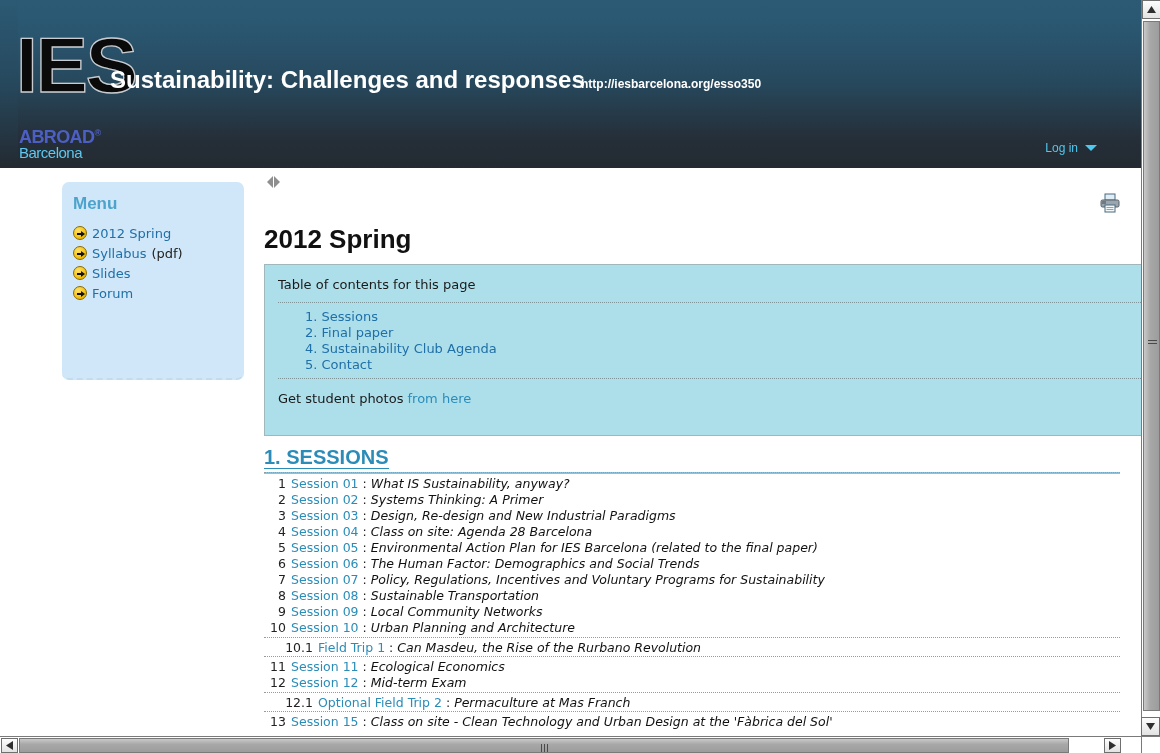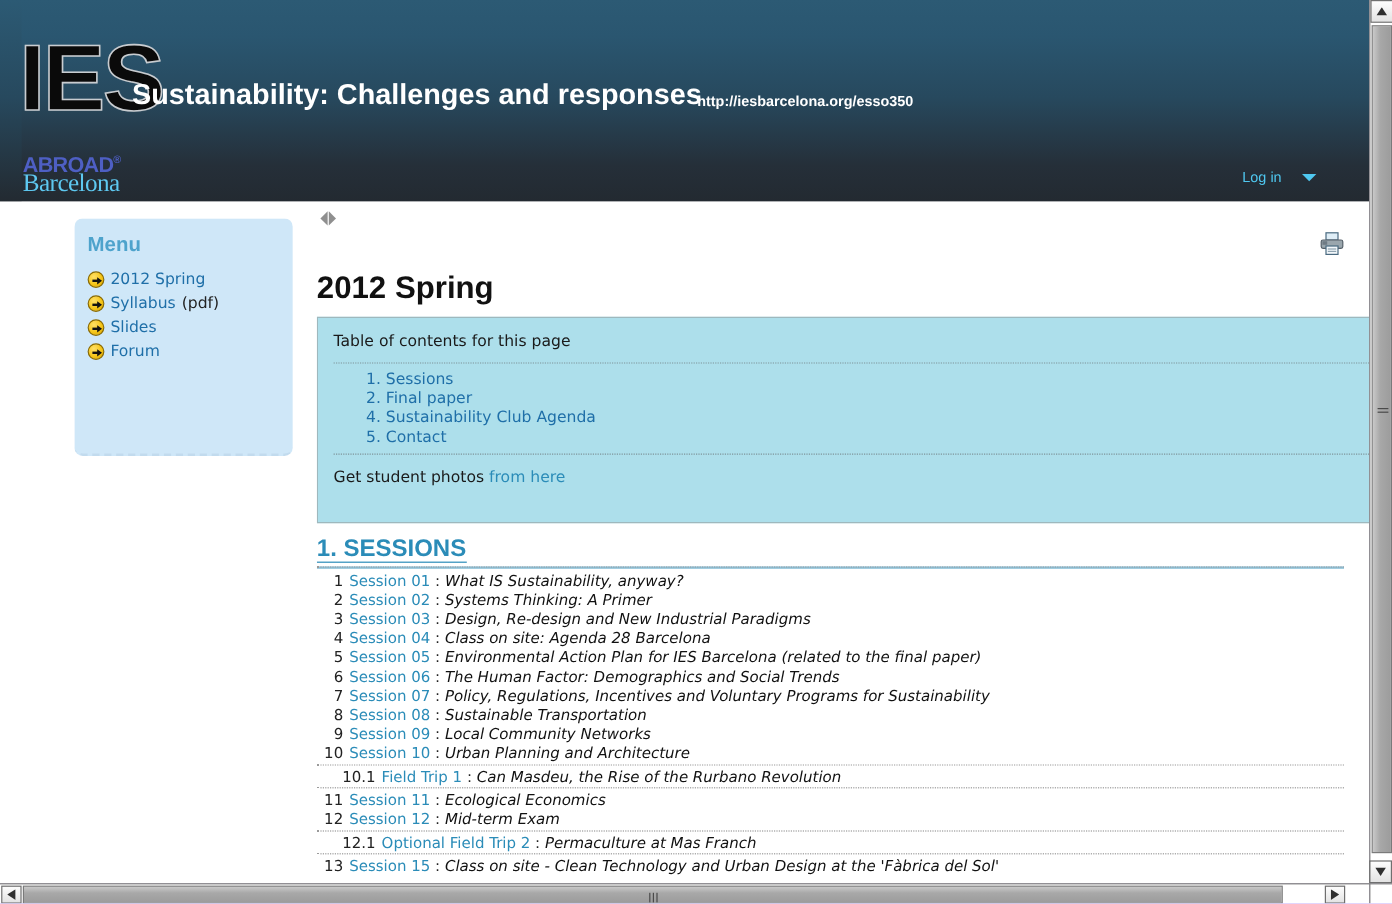--- a/index.html
+++ b/index.html
@@ -66,22 +66,22 @@
     font-weight: bold;
     font-size: 18px;
     line-height: 18px;
     letter-spacing: -0.6px;
     color: #4e5fc4;
   }
   #logo-abroad sup { font-size: 9px; }
   #logo-barcelona {
     position: absolute;
     left: 3px; top: 116px;
-    font-family: Liberation Serif, serif;
-    font-size: 21px;
+    font-family: Liberation Sans, sans-serif;
+    font-size: 15px;
     line-height: 21px;
     letter-spacing: -0.5px;
     color: #5ec8f0;
   }
 
   #site-title {
     position: absolute;
     left: 110px; top: 66px;
     font-family: "Liberation Sans", "DejaVu Sans", sans-serif;
     font-weight: bold;
@@ -95,21 +95,21 @@
     font-family: "Liberation Sans", "DejaVu Sans", sans-serif;
     font-weight: bold;
     font-size: 12px;
     color: #ffffff;
     white-space: nowrap;
   }
 
   #login-area {
     position: absolute;
     right: 44px; top: 141px;
-    display: flex; align-items: center; gap: 17px;
+    display: flex; align-items: center; gap: 7px;
     cursor: pointer;
   }
   #login-label {
     font-size: 12px;
     color: #4fc8f0;
     font-family: "Liberation Sans", "DejaVu Sans", sans-serif;
   }
   #login-caret {
     width: 0; height: 0;
     border-left: 6px solid transparent;

